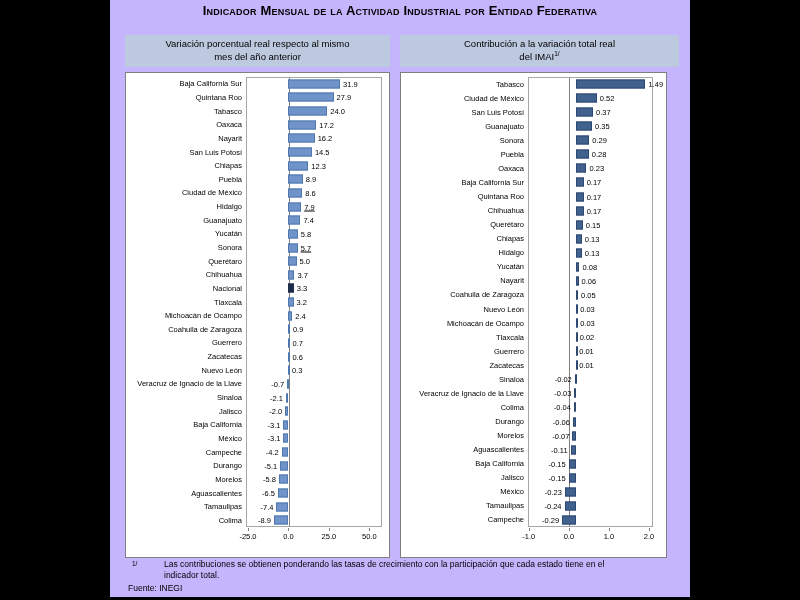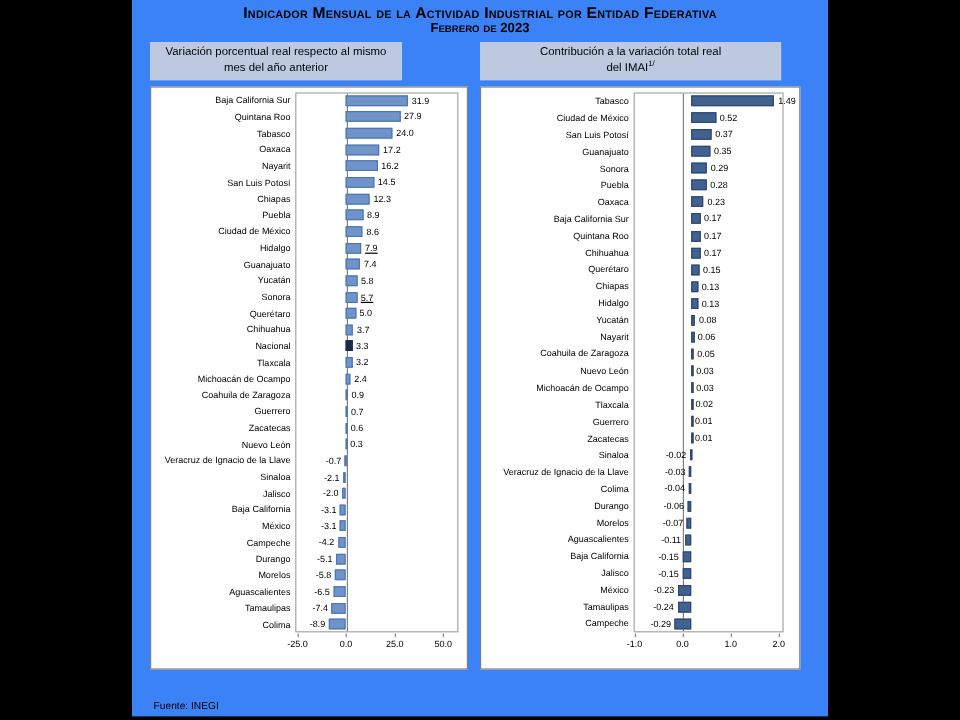--- a/index.html
+++ b/index.html
@@ -4,38 +4,38 @@
 <style>
   html,body{margin:0;padding:0;}
   body{
     width:800px;height:600px;overflow:hidden;position:relative;
     background:#000;
     font-family:"Liberation Sans", sans-serif;
     -webkit-font-smoothing:antialiased;
   }
   .content{
     position:absolute;left:110px;top:0;width:580px;height:597px;
-    background:#3b82f6;
+    background:#c4b5fd;
   }
   .main-title{
     position:absolute;top:3px;left:0;right:0;text-align:center;
     font-size:13px;font-weight:bold;font-variant:small-caps;letter-spacing:.2px;color:#000;
   }
   .subtitle{
     position:absolute;top:18px;left:0;right:0;text-align:center;
     font-size:11px;font-weight:bold;font-variant:small-caps;color:#000;
   }
   .panel-header{
     position:absolute;top:35px;height:32px;background:var(--header-bg,#BDC9DF);
     display:flex;flex-direction:column;justify-content:center;
     text-align:center;font-size:9.5px;line-height:1.35;color:#000;
   }
   .panel-header sup{font-size:6.5px;}
-  .ph-left{left:15px;width:210px;}
-  .ph-right{left:290px;width:251px;}
+  .ph-left{left:15px;width:265px;}
+  .ph-right{left:290px;width:279px;}
   .chart-box{
     position:absolute;top:72px;height:486px;border:1px solid var(--box-border,#7F7F7F);
     background:#fff;box-sizing:border-box;
   }
   .cb-left{left:15px;width:265px;}
   .cb-right{left:290px;width:267px;}
   .plot-frame{
     position:absolute;top:4px;height:450px;border:1px solid var(--plot-border,#A6A6A6);
     box-sizing:border-box;
   }
@@ -76,21 +76,20 @@
   .fn-marker{width:32px;font-size:6.5px;padding-top:1px;flex:none;}
   .fn-text{width:470px;line-height:1.28;}
   .source{position:absolute;left:18px;top:583px;font-size:8.5px;color:#000;}
 </style>
 </head>
 <body style="background: rgb(0, 0, 0);">
 
 <div class="content">
 
   <div class="main-title">Indicador Mensual de la Actividad Industrial por Entidad Federativa</div>
-  <div class="subtitle">Febrero de 2023</div>
 
   <div class="panel-header ph-left">
     <div>Variación porcentual real respecto al mismo</div>
     <div>mes del año anterior</div>
   </div>
 
   <div class="panel-header ph-right">
     <div>Contribución a la variación total real</div>
     <div><span>del IMAI</span><sup>1/</sup></div>
   </div>
@@ -579,16 +578,20 @@
         <div class="tick-label" style="left: 0.641026%;">-1.0</div>
         <div class="tick-mark" style="left: 32.6923%;"></div>
         <div class="tick-label" style="left: 32.6923%;">0.0</div>
         <div class="tick-mark" style="left: 64.7436%;"></div>
         <div class="tick-label" style="left: 64.7436%;">1.0</div>
         <div class="tick-mark" style="left: 96.7949%;"></div>
         <div class="tick-label" style="left: 96.7949%;">2.0</div>
       </div>
   </div>
 
+  <div class="footnote">
+    <div class="fn-marker">1/</div>
+    <div class="fn-text">Las contribuciones se obtienen ponderando las tasas de crecimiento con la participación que cada estado tiene en el indicador total.</div>
+  </div>
 
   <div class="source">Fuente: INEGI</div>
 
 </div>
 
 </body></html>

